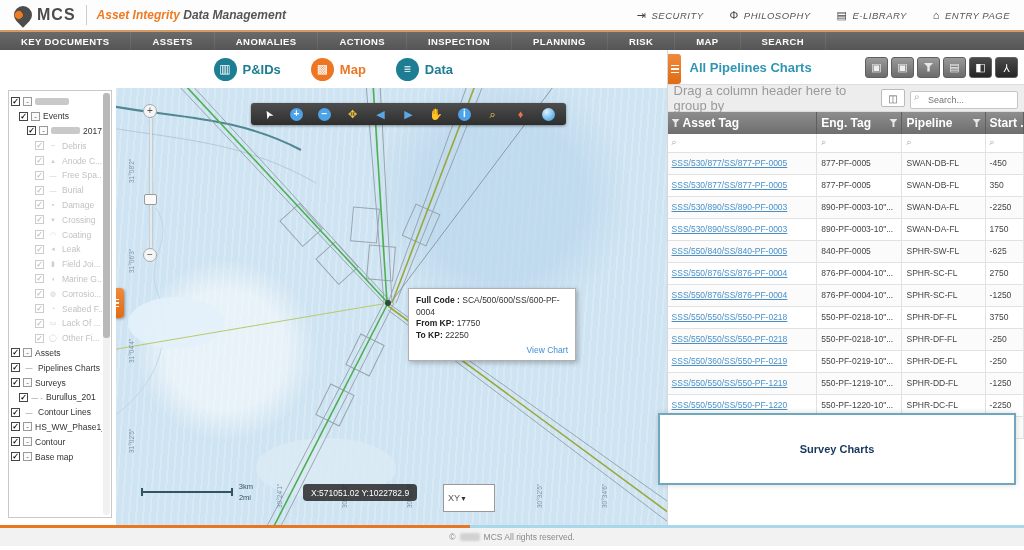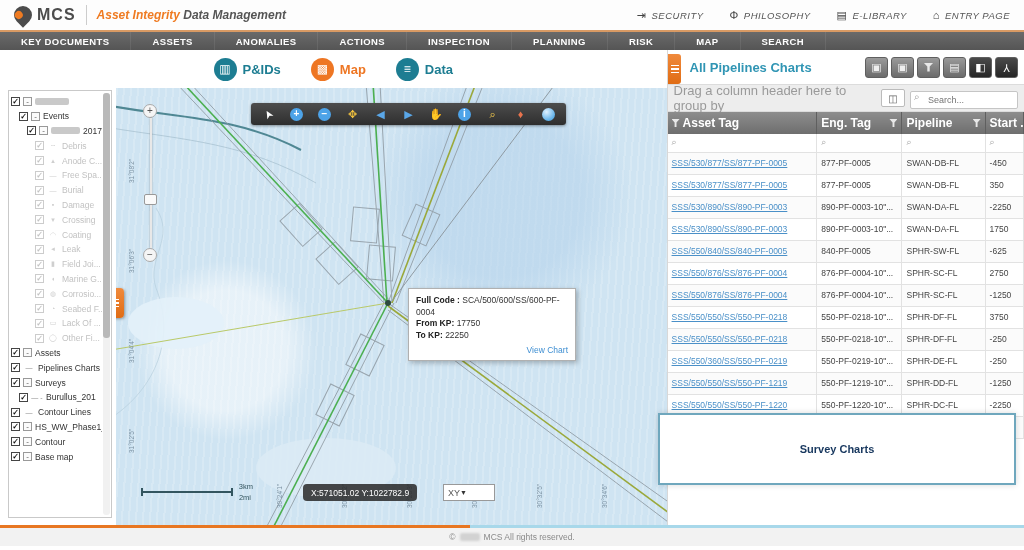--- a/index.html
+++ b/index.html
@@ -100,21 +100,21 @@
   .scalebar { position:absolute; left:25px; top:396px; width:112px; height:14px; }
   .scale-line { position:absolute; left:0; right:20px; top:7px; height:2px; background:#33555f; }
   .scale-line::before,.scale-line::after { content:""; position:absolute; width:2px;
     height:8px; background:#33555f; top:-3px; }
   .scale-line::before { left:0; } .scale-line::after { right:0; }
   .scale-km { position:absolute; right:0; top:-2px; font-size:7.5px; color:#33555f; }
   .scale-mi { position:absolute; right:2px; top:9px; font-size:7.5px; color:#33555f; }
   .coord-pill { position:absolute; left:187px; top:396px; height:17px;
     background:rgba(40,40,40,.85); border-radius:4px; color:#fff; font-size:8.5px;
     display:flex; align-items:center; padding:0 8px; }
-  .coord-select { position:absolute; left:327px; top:396px; width:52px; height:17px;
+  .coord-select { position:absolute; left:327px; top:396px; width:52px; height:28px;
     background:#fff; border:1px solid #999; font-size:9px; color:#555;
     display:flex; align-items:center; padding:0 4px; 
     cursor:pointer; }
   .map-flag { position:absolute; left:-9px; top:200px; width:17px; height:30px;
     background:linear-gradient(#f08a3c,#e06c14); border-radius:0 4px 4px 0;
     box-shadow:1px 1px 3px rgba(0,0,0,.35); cursor:pointer;
     display:flex; flex-direction:column; gap:2px; justify-content:center; padding-left:4px; }
   .map-flag i, .panel-flag i { display:block; width:8px; height:1.5px; background:#fff; }
   .grat { position:absolute; font-size:6.5px; color:#7d93a4; transform:rotate(-90deg);
     transform-origin:left top; white-space:nowrap; }

